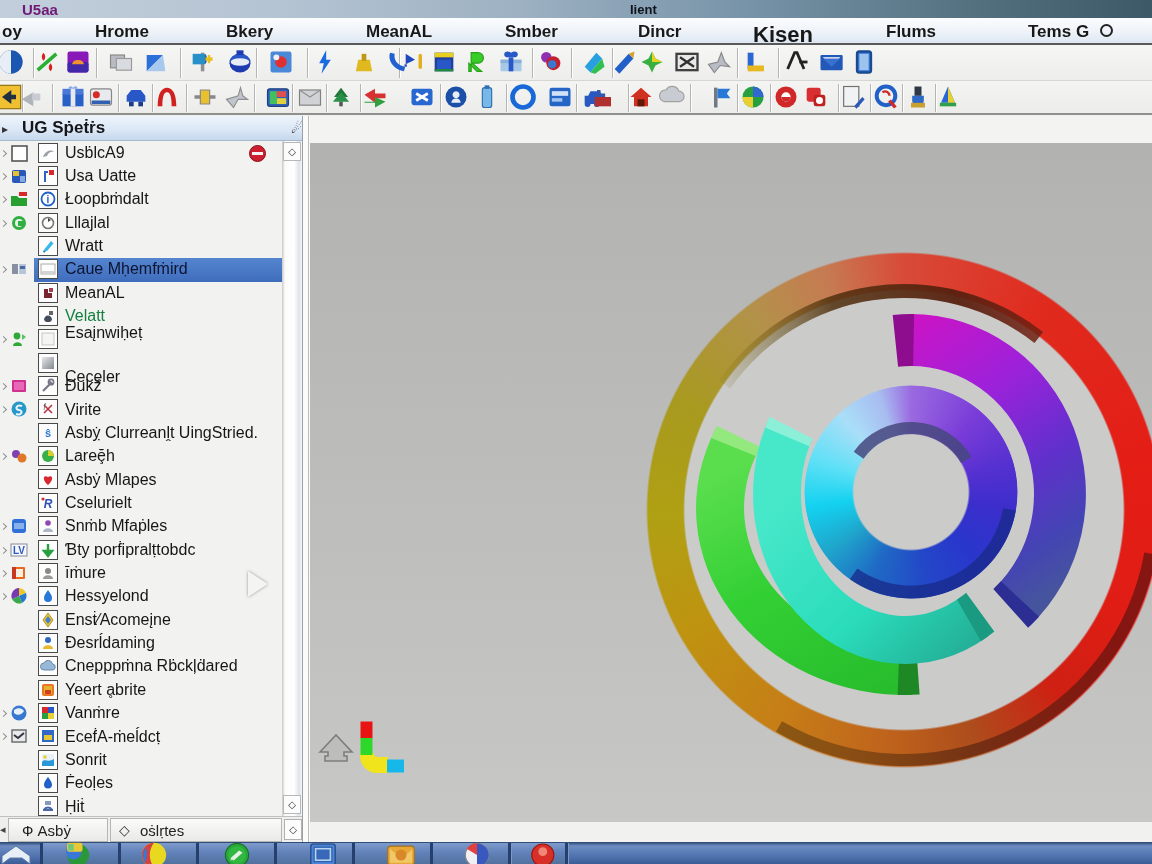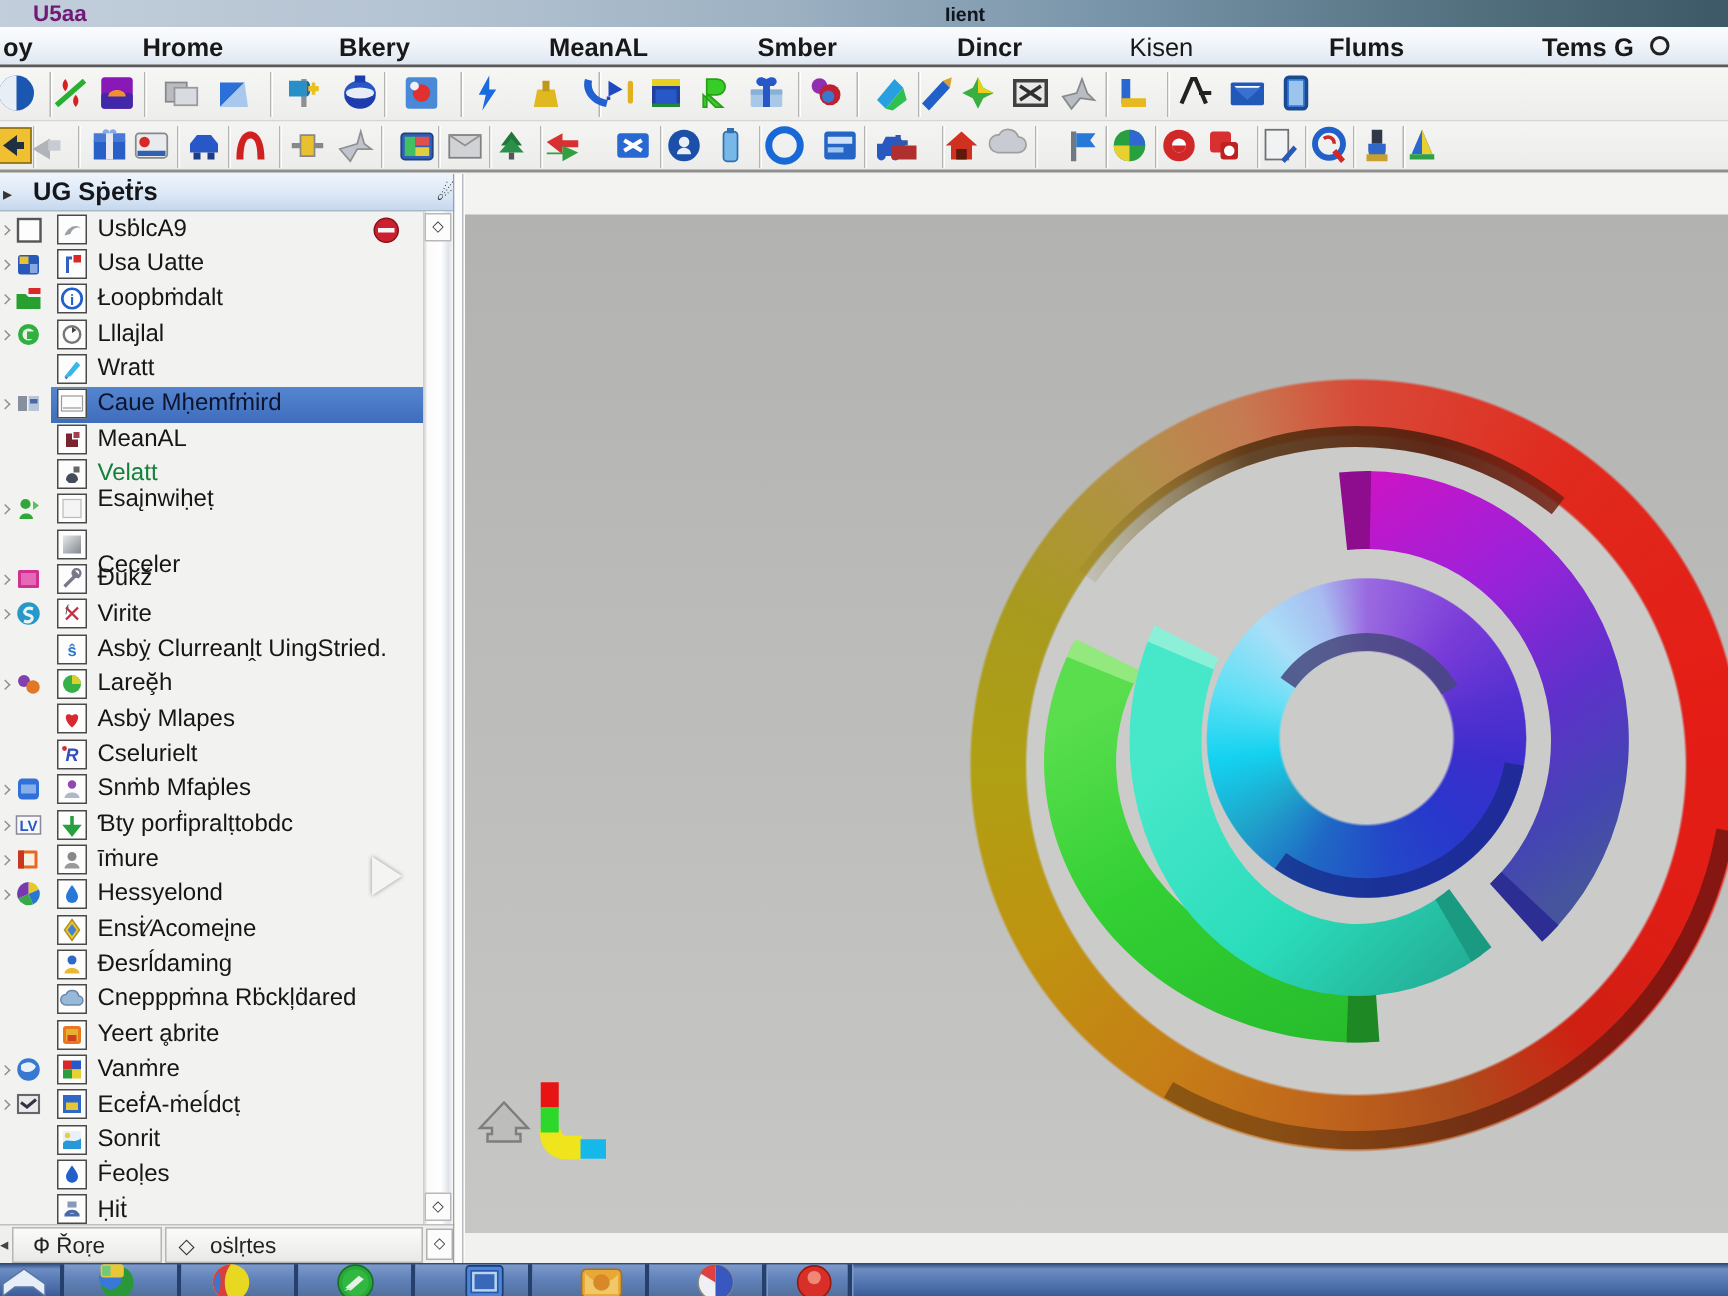--- a/index.html
+++ b/index.html
@@ -10,21 +10,21 @@
 <div class="abs" style="left:22px;top:1px;font-size:15px;font-weight:bold;color:#701a75">U5aa</div>
 <div class="abs" style="left:630px;top:2px;font-size:13px;font-weight:bold;color:#10141c">Iient</div>
 <div class="abs" style="left:0;top:18px;width:1152px;height:27px;
 background:linear-gradient(to bottom,#fbfcfe 0%,#eef3f9 55%,#dde6f1 100%);border-bottom:2px solid #595959">
       <div class="abs" style="left:2px;top:4px;font-size:17px;font-weight:bold;color:#181818">oy</div>
       <div class="abs" style="left:95px;top:4px;font-size:17px;font-weight:bold;color:#181818">Hrome</div>
       <div class="abs" style="left:226px;top:4px;font-size:17px;font-weight:bold;color:#181818">Bkery</div>
       <div class="abs" style="left:366px;top:4px;font-size:17px;font-weight:bold;color:#181818">MeanAL</div>
       <div class="abs" style="left:505px;top:4px;font-size:17px;font-weight:bold;color:#181818">Smber</div>
       <div class="abs" style="left:638px;top:4px;font-size:17px;font-weight:bold;color:#181818">Dincr</div>
-      <div class="abs" style="left:753px;top:4px;font-size:17px;font-weight:normal;color:#181818">Kisen</div>
+      <div class="abs" style="left:753px;top:4px;font-size:22px;font-weight:bold;color:#181818">Kisen</div>
       <div class="abs" style="left:886px;top:4px;font-size:17px;font-weight:bold;color:#181818">Flums</div>
       <div class="abs" style="left:1028px;top:4px;font-size:17px;font-weight:bold;color:#181818">Tems</div>
       <div class="abs" style="left:1076px;top:4px;font-size:17px;font-weight:bold;color:#181818">G</div>
       <div class="abs" style="left:1100px;top:6px;width:13px;height:13px;border:2px solid #222;border-radius:50%"></div>
     </div><div class="abs" style="left:0;top:45px;width:1152px;height:36px;background:linear-gradient(to bottom,#f6f6f4,#ededeb);border-bottom:1px solid #d6d6d4"></div><div class="abs" style="left:33px;top:48px;width:1px;height:30px;background:#b4b4b2"></div><div class="abs" style="left:34px;top:48px;width:1px;height:30px;background:#ffffff"></div><div class="abs" style="left:96px;top:48px;width:1px;height:30px;background:#b4b4b2"></div><div class="abs" style="left:97px;top:48px;width:1px;height:30px;background:#ffffff"></div><div class="abs" style="left:180px;top:48px;width:1px;height:30px;background:#b4b4b2"></div><div class="abs" style="left:181px;top:48px;width:1px;height:30px;background:#ffffff"></div><div class="abs" style="left:256px;top:48px;width:1px;height:30px;background:#b4b4b2"></div><div class="abs" style="left:257px;top:48px;width:1px;height:30px;background:#ffffff"></div><div class="abs" style="left:307px;top:48px;width:1px;height:30px;background:#b4b4b2"></div><div class="abs" style="left:308px;top:48px;width:1px;height:30px;background:#ffffff"></div><div class="abs" style="left:399px;top:48px;width:1px;height:30px;background:#b4b4b2"></div><div class="abs" style="left:400px;top:48px;width:1px;height:30px;background:#ffffff"></div><div class="abs" style="left:532px;top:48px;width:1px;height:30px;background:#b4b4b2"></div><div class="abs" style="left:533px;top:48px;width:1px;height:30px;background:#ffffff"></div><div class="abs" style="left:571px;top:48px;width:1px;height:30px;background:#b4b4b2"></div><div class="abs" style="left:572px;top:48px;width:1px;height:30px;background:#ffffff"></div><div class="abs" style="left:612px;top:48px;width:1px;height:30px;background:#b4b4b2"></div><div class="abs" style="left:613px;top:48px;width:1px;height:30px;background:#ffffff"></div><div class="abs" style="left:737px;top:48px;width:1px;height:30px;background:#b4b4b2"></div><div class="abs" style="left:738px;top:48px;width:1px;height:30px;background:#ffffff"></div><div class="abs" style="left:778px;top:48px;width:1px;height:30px;background:#b4b4b2"></div><div class="abs" style="left:779px;top:48px;width:1px;height:30px;background:#ffffff"></div><div class="abs" style="left:-3px;top:48px;width:28px;height:28px"><svg width="28" height="28" viewBox="0 0 24 24">
         <circle cx="12" cy="12" r="10" fill="#1b56b0"></circle>
         <path d="M12 2a10 10 0 0 0 0 20z" fill="#e8eef6"></path>
       </svg></div><div class="abs" style="left:33px;top:48px;width:28px;height:28px"><svg width="28" height="28" viewBox="0 0 24 24">
         <path d="M4 19 L20 5" stroke="#28b030" stroke-width="3"></path>
         <path d="M9 4 c2 2 2 5 0 7 c-2 -2 -2 -5 0 -7z" fill="#d82020"></path>
@@ -406,21 +406,21 @@
           <path d="M9 3 c2.5 3.5 4 5.5 4 7.5 a4 4 0 0 1 -8 0 c0 -2 1.5 -4 4 -7.5z" fill="#2060c8"></path>
         </svg></div>
     </div><div class="abs" style="left:65px;top:774.2px;font-size:16px;color:#161616;white-space:nowrap">Ḟeoḷes</div><div class="abs" style="left:38px;top:796.3px;width:20px;height:20px;background:#fdfdfd;border:1.6px solid #4a4a4a">
       <div class="abs" style="left:0;top:0;width:18px;height:18px"><svg width="18" height="18" viewBox="0 0 18 18">
           <path d="M4 13 h10 M5 13 a4.5 4.5 0 0 1 8 0" stroke="#4868a8" stroke-width="2" fill="none"></path>
           <rect x="6" y="4" width="6" height="4" fill="#8898b8"></rect>
         </svg></div>
     </div><div class="abs" style="left:65px;top:797.5px;font-size:16px;color:#161616;white-space:nowrap">Ḥiṫ</div><div class="abs" style="left:282px;top:141px;width:20px;height:675px;background:linear-gradient(to right,#c8c8c8 0px,#fbfbfb 3px,#ffffff 12px,#dfe3ea 17px,#f6f6f6 20px)"></div><div class="abs" style="left:283px;top:142px;width:18px;height:19px;background:#fcfcfc;border:1px solid #b8b8b8;text-align:center;font-size:10px;color:#333;line-height:18px">◇</div><div class="abs" style="left:283px;top:795px;width:18px;height:19px;background:#fcfcfc;border:1px solid #b8b8b8;text-align:center;font-size:10px;color:#333;line-height:18px">◇</div><div class="abs" style="left:0;top:816px;width:306px;height:26px;background:#efefee;border-top:1px solid #c0c0c0">
 <div class="abs" style="left:0;top:6px;font-size:11px;color:#444">◂</div>
 <div class="abs" style="left:8px;top:1px;width:100px;height:24px;background:linear-gradient(to bottom,#fbfbfa,#e9e9e7);border:1px solid #b6b6b4">
-<span class="abs" style="left:13px;top:3px;font-size:15px;color:#222">Ф Řoṛe</span>
+<span class="abs" style="left:13px;top:3px;font-size:15px;color:#222">Ф Asbẏ</span>
       </div>
 <div class="abs" style="left:110px;top:1px;width:172px;height:24px;background:linear-gradient(to bottom,#fbfbfa,#e9e9e7);border:1px solid #b6b6b4">
 <span class="abs" style="left:8px;top:3px;font-size:14px;color:#333">◇</span>
 <span class="abs" style="left:29px;top:3px;font-size:15px;color:#222">oṡlṛtes</span>
       </div>
 <div class="abs" style="left:284px;top:2px;width:18px;height:21px;background:#fcfcfc;border:1px solid #b0b0b0;text-align:center;font-size:10px;color:#333;line-height:20px">◇</div>
 </div><div class="abs" style="left:302px;top:116px;width:1px;height:726px;background:#9aa0a8"></div><div class="abs" style="left:303px;top:116px;width:7px;height:726px;background:#fbfbfa"></div><div class="abs" style="left:308px;top:116px;width:1px;height:726px;background:#b8bcc2"></div><div class="abs" style="left:310px;top:116px;width:842px;height:726px;background:#f3f3f1">
       <div class="abs" style="left:0;top:27px;width:842px;height:679px;background:linear-gradient(to bottom,#b2b2b1,#c7c7c6);overflow:hidden">
         <div class="abs" style="left:374px;top:147px;width:440px;height:440px;border-radius:50%;background:#cbcbca"></div>
         <div class="abs" style="left:335px;top:108px;width:518px;height:518px;border-radius:50%;

